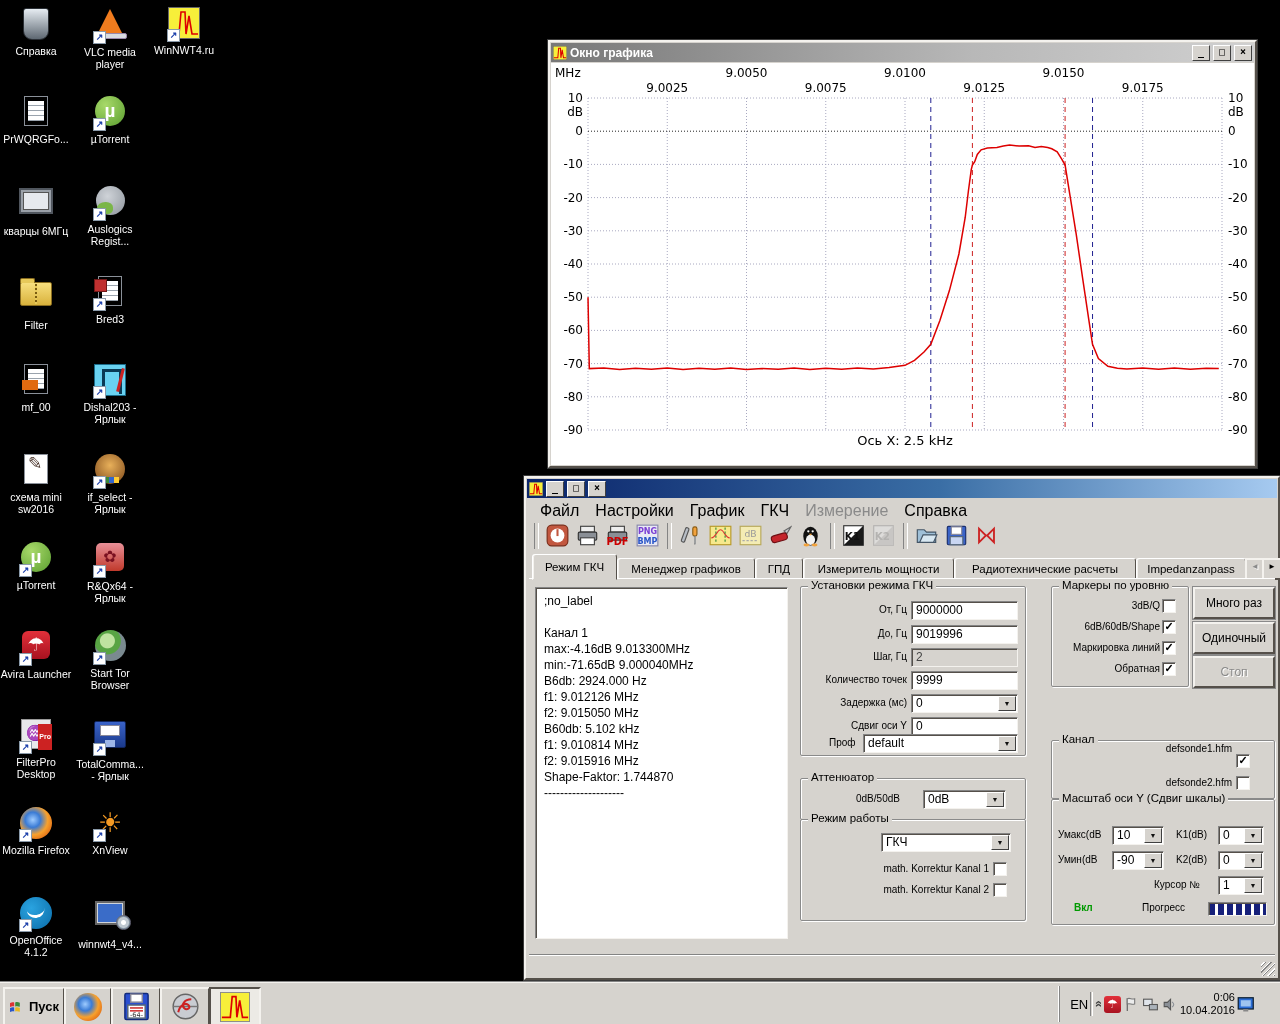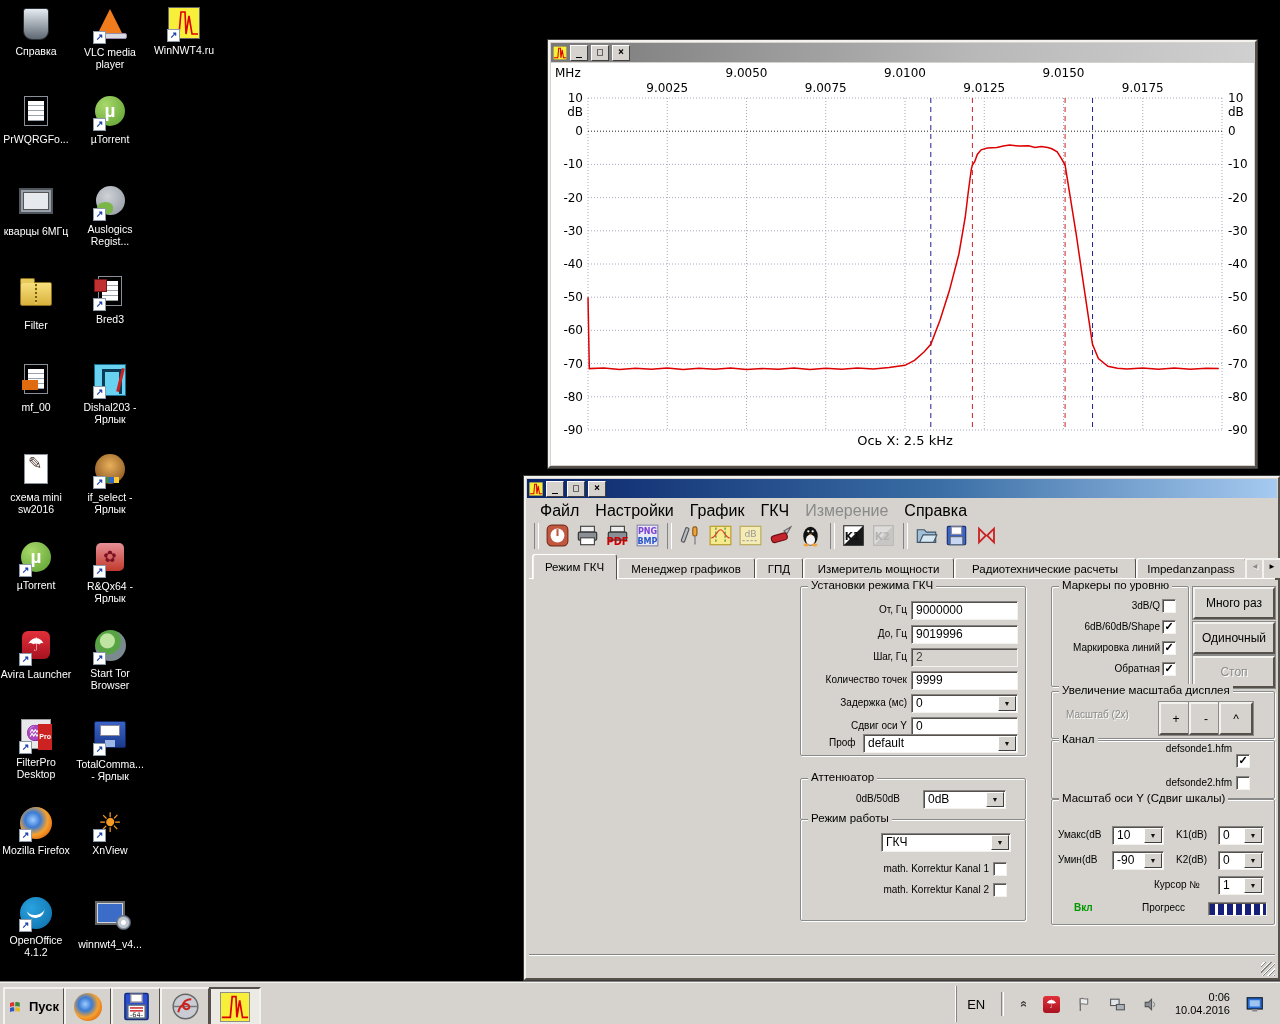--- a/index.html
+++ b/index.html
@@ -93,21 +93,21 @@
   .status{position:absolute;left:3px;right:3px;bottom:2px;height:21px;border-top:1px solid #848484;box-shadow:inset 0 1px 0 #fff}
   .grip{position:absolute;right:0;bottom:0;width:14px;height:14px;
         background:repeating-linear-gradient(135deg,transparent 0 2px,#fff 2px 3px,#848484 3px 4px)}
   .prgreen{color:#009a00;font-weight:bold}
 
   
   #taskbar{position:absolute;left:0;top:982px;width:1280px;height:42px;background:#d6d3ce;border-top:1px solid #f4f2ee;box-shadow:0 -1px 0 #848484}
   .qlbtn{position:absolute;top:4px;height:35px;background:#d6d3ce;border:2px solid;border-color:#f4f2ee #55504a #55504a #f4f2ee;
          display:flex;align-items:center;justify-content:center;cursor:pointer}
   .qlbtn.pressed{border-color:#55504a #f4f2ee #f4f2ee #55504a;background:#eceae5}
-  .tray{position:absolute;right:10px;top:3px;height:36px;display:flex;align-items:center;gap:16px;
+  .tray{position:absolute;right:19px;top:3px;height:36px;display:flex;align-items:center;gap:2px;
         border-left:1px solid #848484;box-shadow:-1px 0 0 #fff;padding:0 4px 0 10px}
   .tray .clock{font-size:11px;text-align:right;line-height:13px}
   svg{display:block}
   svg text{font-family:"DejaVu Sans",sans-serif}
   #plot-svg text{fill:#000}
 </style>
 </head>
 <body>
 
 <div>
@@ -205,20 +205,21 @@
     <span>WinNWT4.ru</span>
   </div>
 </div>
 
 <div class="win" style="left:548px;top:40px;width:705px;height:424px">
   <div class="tbar inact">
     <svg viewBox="0 0 32 32" width="14" height="14">
       <rect x="0.5" y="0.5" width="31" height="31" fill="#f7ef3a" stroke="#666"></rect>
       <path d="M2 27 L11 27 L13 5 L17 5 L18 27 L21 9 L24 27 L30 27" stroke="#d00" fill="none" stroke-width="2.4"></path>
     </svg>
+    <span class="tt">Окно графика</span>
     <span class="wbtn">_</span>
     <span class="wbtn">□</span>
     <span class="wbtn">×</span>
   </div>
   <div style="position:absolute;left:1px;right:1px;top:21px;bottom:1px;background:#fff">
     <svg id="plot-svg" width="699" height="398" viewBox="0 0 699 398">
         <line x1="37" y1="35" x2="37" y2="367" stroke="#a8a8c0" stroke-dasharray="1,2"></line>
         <line x1="116.24999999998592" y1="35" x2="116.24999999998592" y2="367" stroke="#a8a8c0" stroke-dasharray="1,2"></line>
         <line x1="195.50000000002817" y1="35" x2="195.50000000002817" y2="367" stroke="#a8a8c0" stroke-dasharray="1,2"></line>
         <line x1="274.7500000000141" y1="35" x2="274.7500000000141" y2="367" stroke="#a8a8c0" stroke-dasharray="1,2"></line>
@@ -410,20 +411,34 @@
   <div class="tab" style="left:91px;width:136px">Менеджер графиков</div>
   <div class="tab" style="left:229px;width:46px">ГПД</div>
   <div class="tab" style="left:277px;width:149px">Измеритель мощности</div>
   <div class="tab" style="left:428px;width:180px">Радиотехнические расчеты</div>
   <div class="tab" style="left:610px;width:108px">Impedanzanpass</div>
   <div class="tabbtn" style="left:719px;color:#8a8a8a;text-shadow:1px 1px 0 #fff">◄</div>
   <div class="tabbtn" style="left:736px">►</div>
 
   <div class="content">
 
+    <div class="sunken" style="position:absolute;left:6px;top:8px;width:253px;height:352px;padding:5px 8px;box-sizing:border-box;
+         font-size:12px;line-height:16px;white-space:pre;overflow:hidden">;no_label
+
+Канал 1
+max:-4.16dB 9.013300MHz
+min:-71.65dB 9.000040MHz
+B6db: 2924.000 Hz
+f1: 9.012126 MHz
+f2: 9.015050 MHz
+B60db: 5.102 kHz
+f1: 9.010814 MHz
+f2: 9.015916 MHz
+Shape-Faktor: 1.744870
+--------------------</div>
 
     <div class="grp" style="left:271px;top:7px;width:224px;height:168px">
       <span class="leg">Установки режима ГКЧ</span>
       <span class="flabel" style="right:118px;top:17px">От, Гц</span>
       <div class="edit" style="left:110px;top:14px;width:107px">9000000</div>
       <span class="flabel" style="right:118px;top:41px">До, Гц</span>
       <div class="edit" style="left:110px;top:38px;width:107px">9019996</div>
       <span class="flabel" style="right:118px;top:64px">Шаг, Гц</span>
       <div class="edit dis" style="left:110px;top:61px;width:107px">2</div>
       <span class="flabel" style="right:118px;top:87px">Количество точек</span>
@@ -460,27 +475,20 @@
       <span class="flabel" style="right:28px;top:55px">Маркировка линий</span>
       <span class="cb" style="left:110px;top:54px">✓</span>
       <span class="flabel" style="right:28px;top:76px">Обратная</span>
       <span class="cb" style="left:110px;top:75px">✓</span>
     </div>
 
     <div class="btn" style="left:664px;top:8px;width:78px;height:28px">Много раз</div>
     <div class="btn" style="left:664px;top:43px;width:78px;height:28px">Одиночный</div>
     <div class="btn dis" style="left:664px;top:77px;width:78px;height:28px">Стоп</div>
 
-    <div class="grp" style="left:522px;top:112px;width:222px;height:46px">
-      <span class="leg">Увеличение масштаба дисплея</span>
-      <span class="flabel" style="left:14px;top:17px;color:#8a8a8a;text-shadow:1px 1px 0 #fff">Масштаб (2x)</span>
-      <div class="btn" style="left:107px;top:10px;width:30px;height:29px">+</div>
-      <div class="btn" style="left:137px;top:10px;width:30px;height:29px">-</div>
-      <div class="btn" style="left:167px;top:10px;width:30px;height:29px">^</div>
-    </div>
 
     <div class="grp" style="left:522px;top:161px;width:222px;height:57px">
       <span class="leg">Канал</span>
       <span class="flabel" style="right:42px;top:2px">defsonde1.hfm</span>
       <span class="cb" style="left:184px;top:13px">✓</span>
       <span class="flabel" style="right:42px;top:36px">defsonde2.hfm</span>
       <span class="cb" style="left:184px;top:35px"></span>
     </div>
 
     <div class="grp" style="left:522px;top:220px;width:222px;height:124px">

